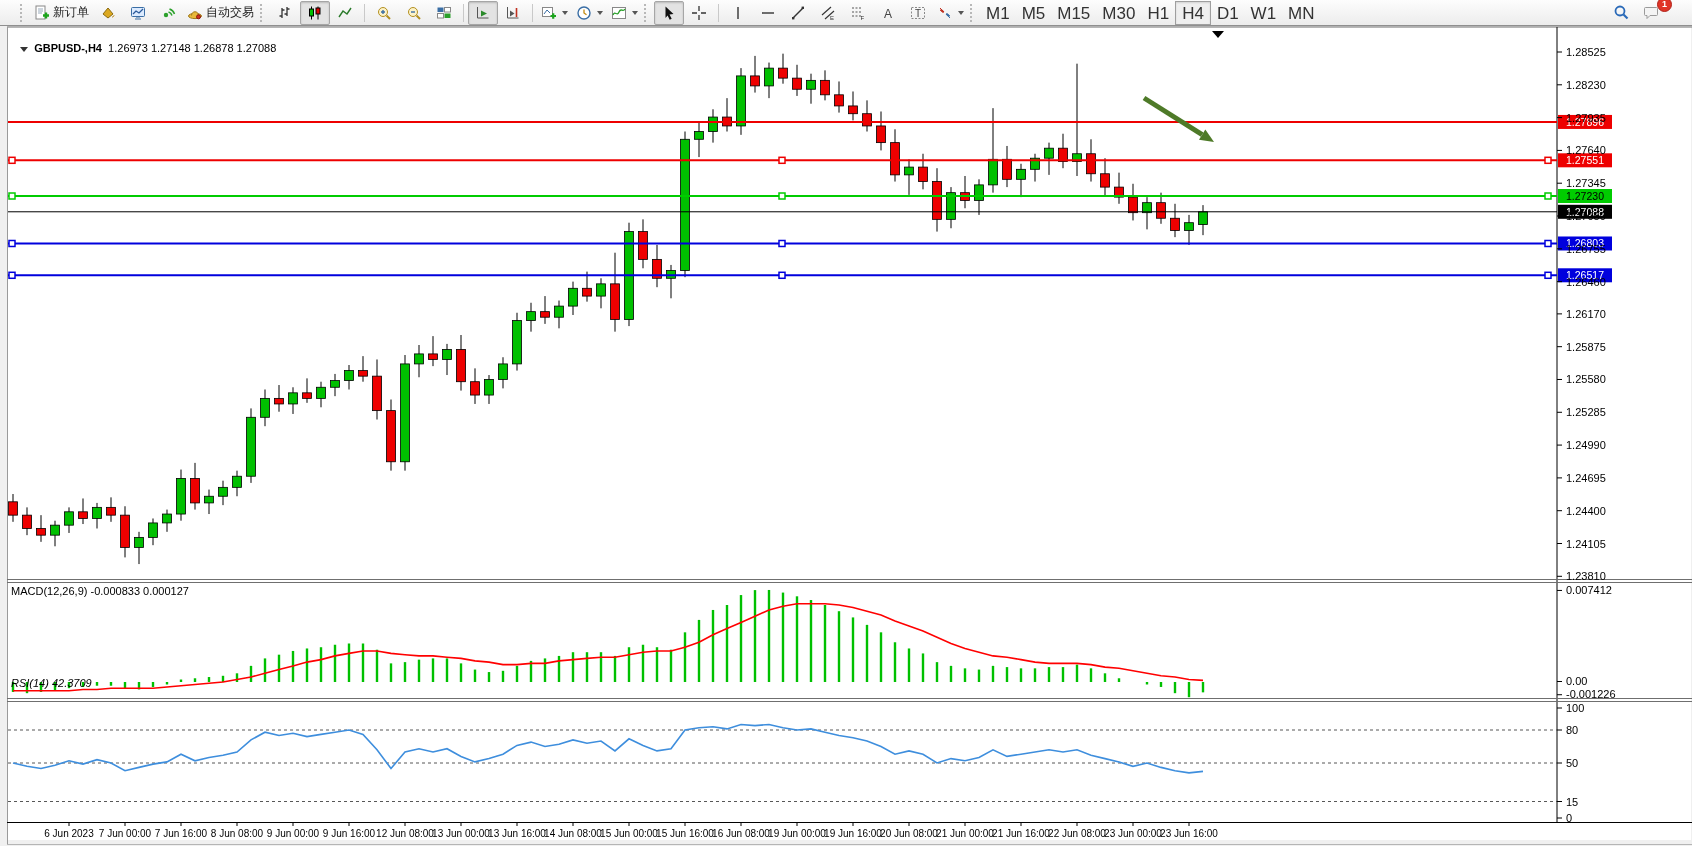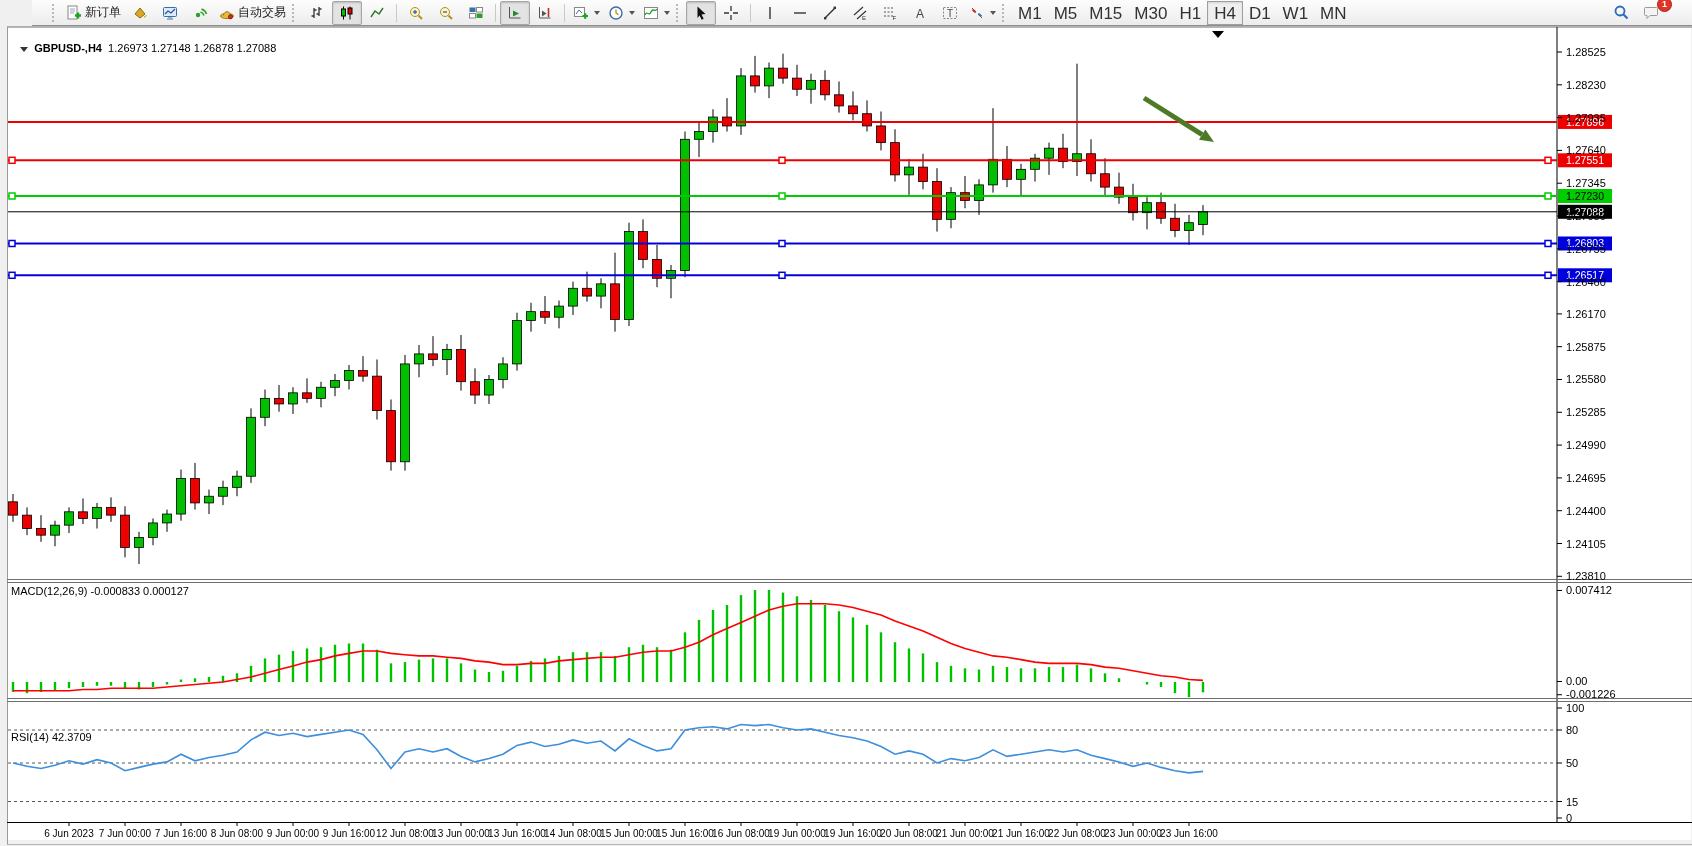--- a/index.html
+++ b/index.html
@@ -1,20 +1,20 @@
 <!DOCTYPE html>
 <html><head>
 <meta charset="utf-8">
 <style>
   html,body{margin:0;padding:0;background:#f0f0f0;width:1692px;height:846px;
     font-family:"Liberation Sans",sans-serif;position:relative;overflow:hidden;}
   
   .toolbar{height:26px;background:linear-gradient(#fdfdfd,#ececec);
     border-bottom:1px solid #8f8f8f;display:flex;align-items:center;
-    padding:0 18px;box-sizing:border-box;position:relative;z-index:5;margin-left:32px;}
+    padding:0 18px;box-sizing:border-box;position:relative;z-index:5;}
   .tb-btn{height:22px;min-width:22px;display:flex;align-items:center;justify-content:center;
     gap:3px;padding:0 3px;border:1px solid transparent;border-radius:2px;
     font-size:12px;color:#222;white-space:nowrap;cursor:default;}
   .tb-btn.active{background:#e3e3e3;border-color:#a6a6a6;box-shadow:inset 0 1px 2px rgba(0,0,0,.18);}
   .tb-btn svg{display:block;}
   .grip{width:4px;height:18px;border-left:2px dotted #b8b8b8;margin:0 4px 0 2px;}
   .sep{width:1px;height:18px;background:#c9c9c9;margin:0 4px;}
   .tf{font-size:17px;color:#333;padding:2px 6px;height:18px;min-width:18px;}
   .tf.active{background:#efefef;border:1px solid #9f9f9f;box-shadow:inset 0 1px 2px rgba(0,0,0,.12);text-align:center;}
   .spacer{flex:1;}
@@ -668,13 +668,13 @@
   <g id="g-anno">
       <line x1="1144" y1="98" x2="1202.147088311046" y2="134.54959836694314" stroke="#4e7a28" stroke-width="5"></line>
       <polygon points="1214,142 1198.954059039736,139.62941766220916 1205.340117582356,129.46977907167712" fill="#4e7a28"></polygon>
     </g>
 </svg>
 
 <div class="ov" style="left:14px;top:30px;text-align:right;">
   <span class="title-tri"></span><b>GBPUSD-,H4</b>&nbsp;&nbsp;<span>1.26973 1.27148 1.26878 1.27088</span>
 </div>
 <div class="ov" style="left:11px;top:585px;">MACD(12,26,9) -0.000833 0.000127</div>
-<div class="ov" style="left:11px;top:731px;">RSI(14) 42.3709</div>
+<div class="ov" style="left:11px;top:677px;font-style:italic;">RSI(14) 42.3709</div>
 
 </body></html>

